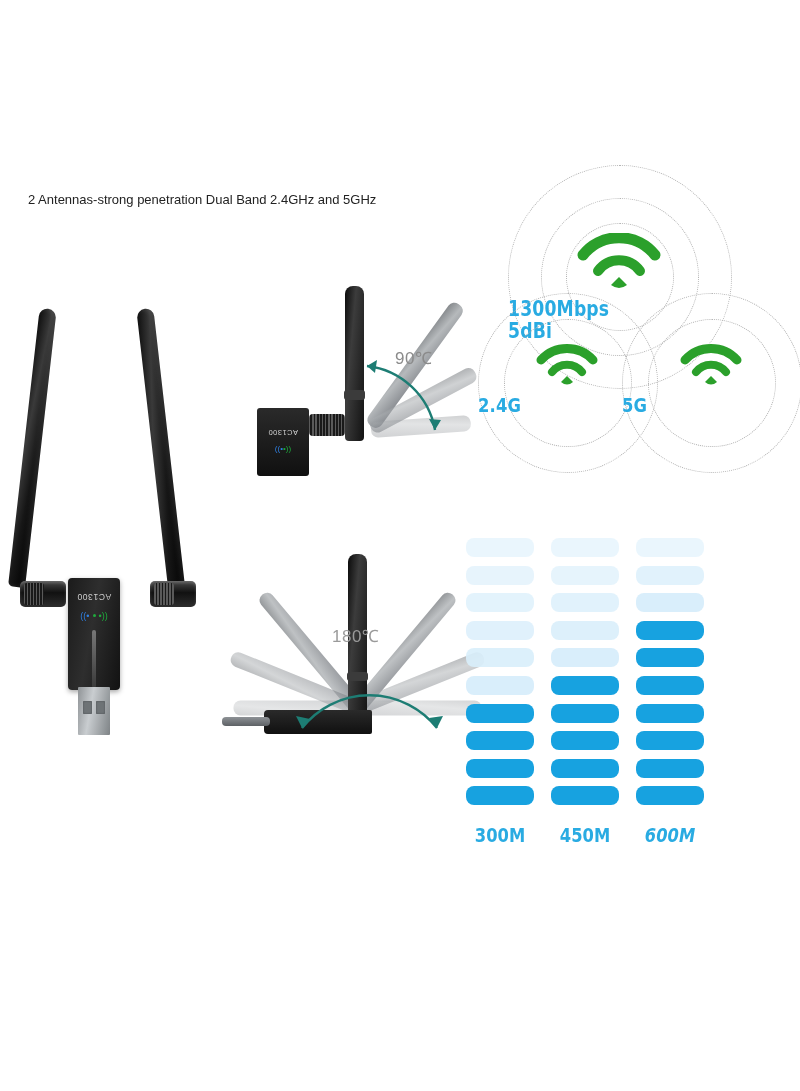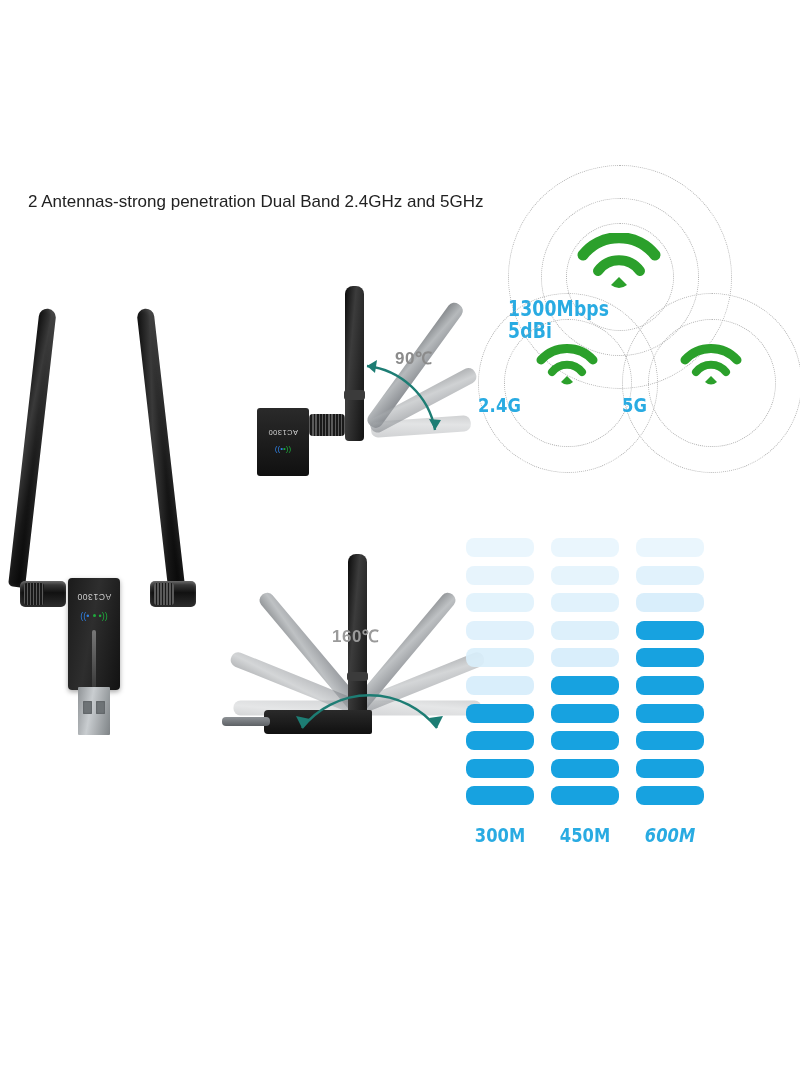--- a/index.html
+++ b/index.html
@@ -12,21 +12,21 @@
   }
   .stage{position:absolute;left:0;top:0;width:800px;height:1091px;}
 
   
   #headline{
     position:absolute;left:28px;top:140px;
     font-size:28px;color:#1a1a1a;letter-spacing:-0.2px;white-space:nowrap;
   }
   #subhead{
     position:absolute;left:28px;top:192px;
-    font-size:17px;color:#222;white-space:nowrap;
+    font-size:13px;color:#222;white-space:nowrap;
   }
 
   
   #product{position:absolute;left:0px;top:295px;width:215px;height:440px;}
   .ant{position:absolute;background:linear-gradient(95deg,#0d0d0d 0%,#3a3a3a 32%,#161616 62%,#000 100%);}
   .ant-l{left:8px;top:12px;width:17px;height:280px;border-radius:9px 9px 5px 5px;
          transform:rotate(6.5deg);transform-origin:bottom center;
          box-shadow:inset -3px 0 5px rgba(255,255,255,.10);}
   .ant-r{left:168px;top:12px;width:17px;height:280px;border-radius:9px 9px 5px 5px;
          transform:rotate(-6.5deg);transform-origin:bottom center;
@@ -64,21 +64,21 @@
   .usbpin.b{left:18px;}
 
   
   .angle-wrap{position:absolute;}
   #angle90{left:245px;top:268px;width:235px;height:230px;}
   #angle180{left:222px;top:532px;width:250px;height:228px;}
   .ghost{position:absolute;border-radius:7px;
          background:linear-gradient(95deg,#6f7377,#a9adb0 40%,#70747a);}
   .mainant{position:absolute;border-radius:8px 8px 4px 4px;
          background:linear-gradient(95deg,#0a0a0a,#3c3c3c 35%,#121212);}
-  .angle-lbl{position:absolute;font-size:17px;color:#8b8b8b;font-weight:bold;letter-spacing:.5px;}
+  .angle-lbl{position:absolute;font-size:17px;color:#8b8b8b;font-weight:normal;letter-spacing:.5px;}
   .dongle{position:absolute;border-radius:3px;
           background:linear-gradient(180deg,#2a2a2a,#101010);}
   .cable{position:absolute;height:9px;border-radius:4px;
           background:linear-gradient(180deg,#8e9296,#5d6165);}
 
   
   #circles{position:absolute;left:478px;top:165px;width:322px;height:330px;}
   .cgroup{position:absolute;}
   .ring{position:absolute;border-radius:50%;border:1.6px dotted #b3b3b3;}
   .wifi-ico{position:absolute;}
@@ -164,21 +164,21 @@
     <div style="position:absolute;left:125px;top:140px;width:21px;height:9px;border-radius:3px;background:#3b3b3b;"></div>
 
     <div class="dongle" style="left:42px;top:178px;width:108px;height:24px;border-radius:4px 2px 2px 4px;"></div>
     <div class="cable" style="left:0px;top:185px;width:48px;"></div>
 
     <svg width="250" height="228" style="position:absolute;left:0;top:0;">
       <path d="M80 196 A 86 86 0 0 1 215 196" fill="none" stroke="#1d7d74" stroke-width="2.4"></path>
       <polygon points="80,196 74,184 88,187" fill="#1d7d74"></polygon>
       <polygon points="215,196 207,186 221,184" fill="#1d7d74"></polygon>
     </svg>
-    <div class="angle-lbl" style="left:110px;top:92px;color:#9a9a9a;">160℃</div>
+    <div class="angle-lbl" style="left:110px;top:92px;color:#9a9a9a;">180℃</div>
   </div>
 
   <div id="circles">
 
     <div class="cgroup" style="left:30px;top:0px;">
       <div class="ring" style="left:0;top:0;width:222px;height:222px;"></div>
       <div class="ring" style="left:33px;top:33px;width:156px;height:156px;"></div>
       <div class="ring" style="left:58px;top:58px;width:106px;height:106px;"></div>
       <svg class="wifi-ico" width="84" height="60" style="left:69px;top:68px;">
         <path d="M6 22 A 46 46 0 0 1 78 22" fill="none" stroke="#2ba02b" stroke-width="11" stroke-linecap="round"></path>

